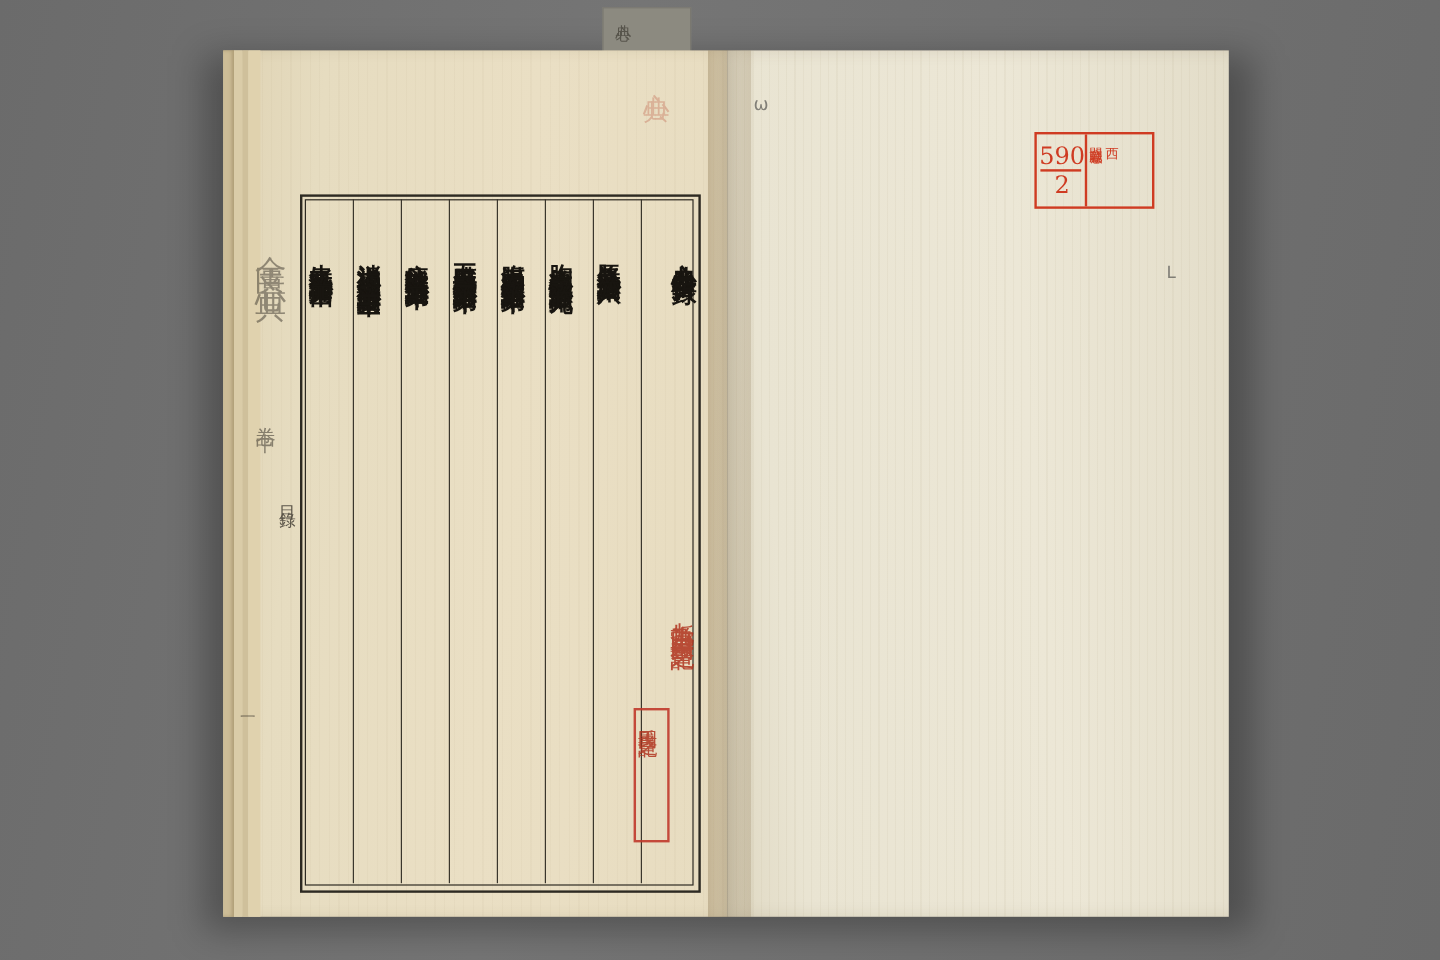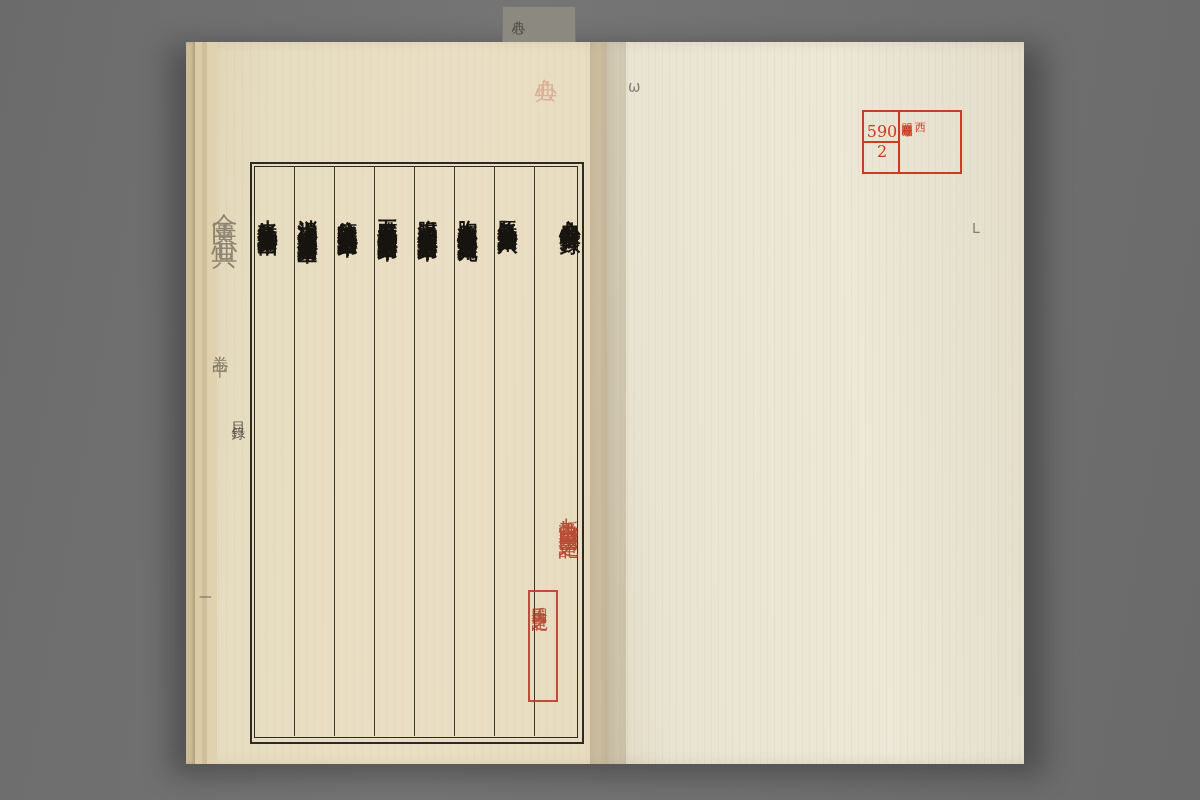--- a/index.html
+++ b/index.html
@@ -200,21 +200,21 @@
     text-orientation: upright;
     color: #cf3b22;
     font-size: 11px;
     font-family: "DejaVu Serif", serif;
     padding: 2px 1px;
     line-height: 1.05;
     letter-spacing: 1px;
   }
   #lib-stamp .s-num {
     color: #cf3b22;
-    font-size: 16px;
+    font-size: 20px;
     font-family: "DejaVu Serif", serif;
     align-self: center;
     line-height: 1;
     padding-left: 2px;
   }
   #lib-stamp .s-div {
     width: 1.5px;
     background: #cf3b22;
   }
   #lib-stamp .s-num-wrap {

